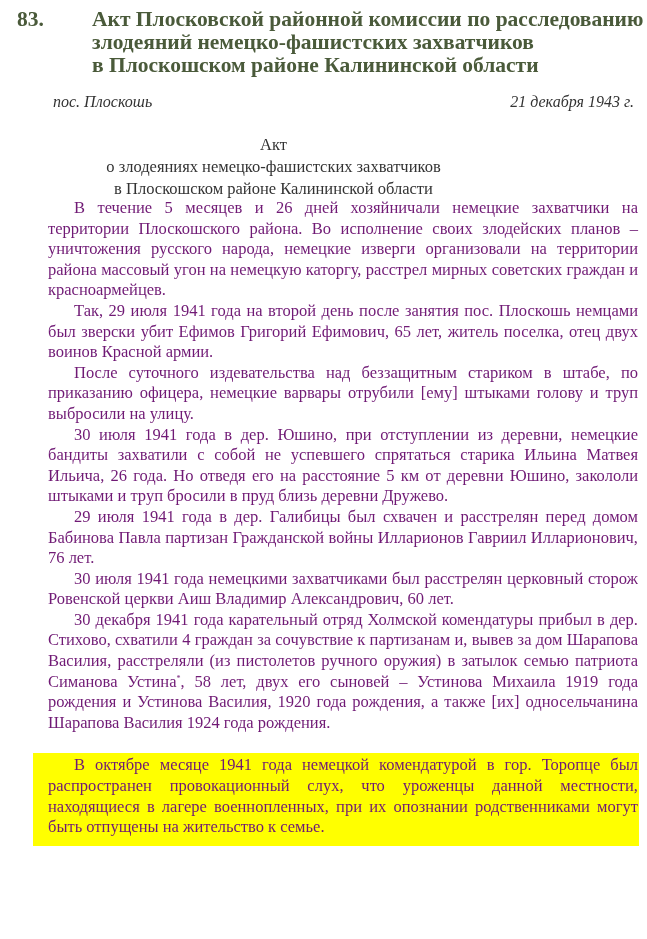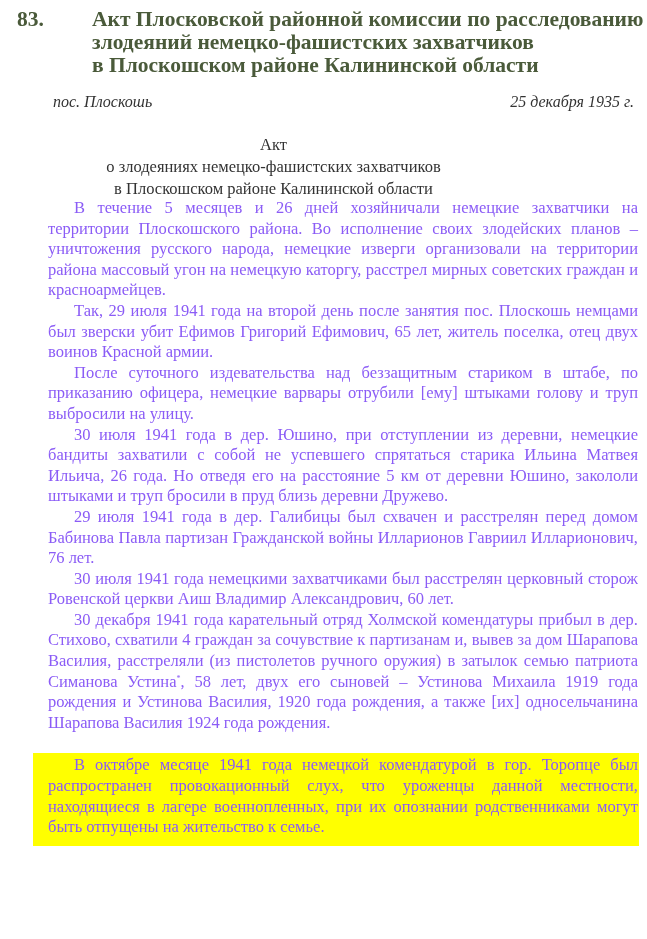--- a/index.html
+++ b/index.html
@@ -62,21 +62,21 @@
     padding-left: 30px;
     box-sizing: border-box;
   }
   .body-text {
     position: absolute;
     top: 198px;
     left: 48px;
     width: 590px;
     font-size: 16.5px;
     line-height: 20.6px;
-    color: #8b5cf6;
+    color: #701a75;
     text-align: justify;
   }
   .para {
     margin: 0;
     text-indent: 26px;
     text-align: justify;
   }
   .highlight {
     background: #ffff00;
     margin-left: -15px;
@@ -91,21 +91,21 @@
 
 <div class="heading">
   <span class="heading-num">83.</span>
   <span class="heading-title">Акт Плосковской районной комиссии по расследованию
 злодеяний немецко-фашистских захватчиков
 в Плоскошском районе Калининской области</span>
 </div>
 
 <div class="place-date">
   <span class="place">пос. Плоскошь</span>
-  <span class="date">25 декабря 1935 г.</span>
+  <span class="date">21 декабря 1943 г.</span>
 </div>
 
 <div class="doc-title">Акт
 о злодеяниях немецко-фашистских захватчиков
 в Плоскошском районе Калининской области</div>
 
 <div class="body-text">
   <p class="para">В течение 5 месяцев и 26 дней хозяйничали немецкие захватчики на территории Плоскошского района. Во исполнение своих злодейских планов – уничтожения русского народа, немецкие изверги организовали на территории района массовый угон на немецкую каторгу, расстрел мирных советских граждан и красноармейцев.</p>
   <p class="para">Так, 29 июля 1941 года на второй день после занятия пос. Плоскошь немцами был зверски убит Ефимов Григорий Ефимович, 65 лет, житель поселка, отец двух воинов Красной армии.</p>
   <p class="para">После суточного издевательства над беззащитным стариком в штабе, по приказанию офицера, немецкие варвары отрубили [ему] штыками голову и труп выбросили на улицу.</p>

